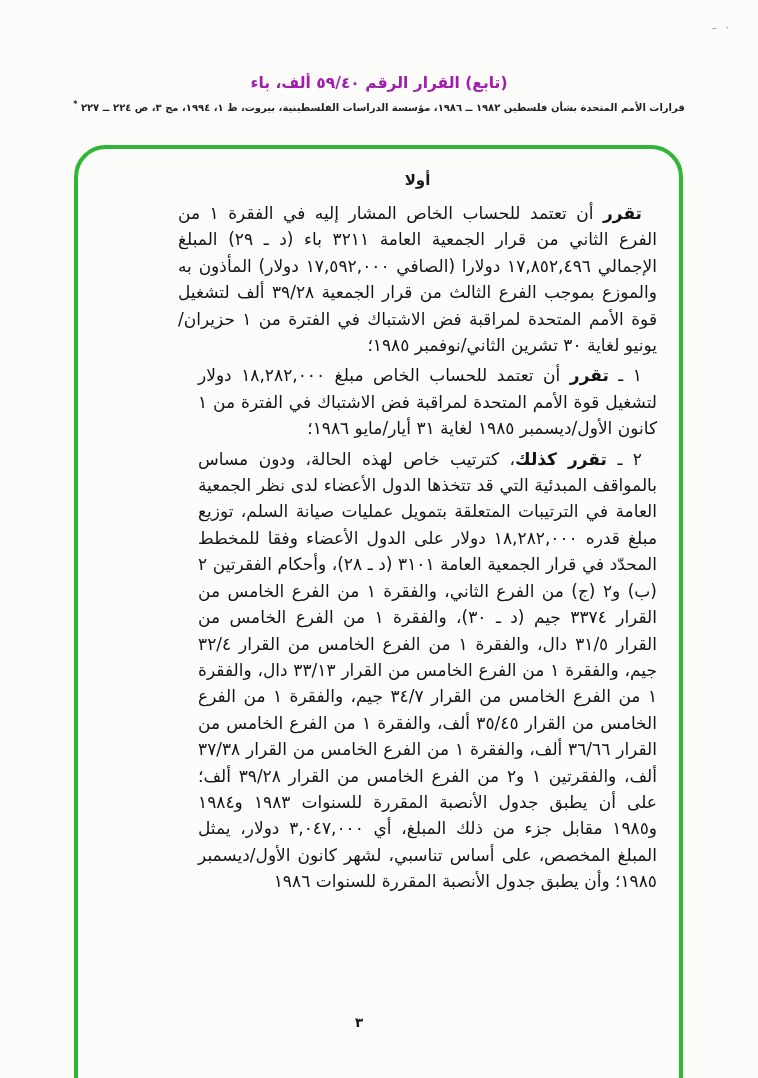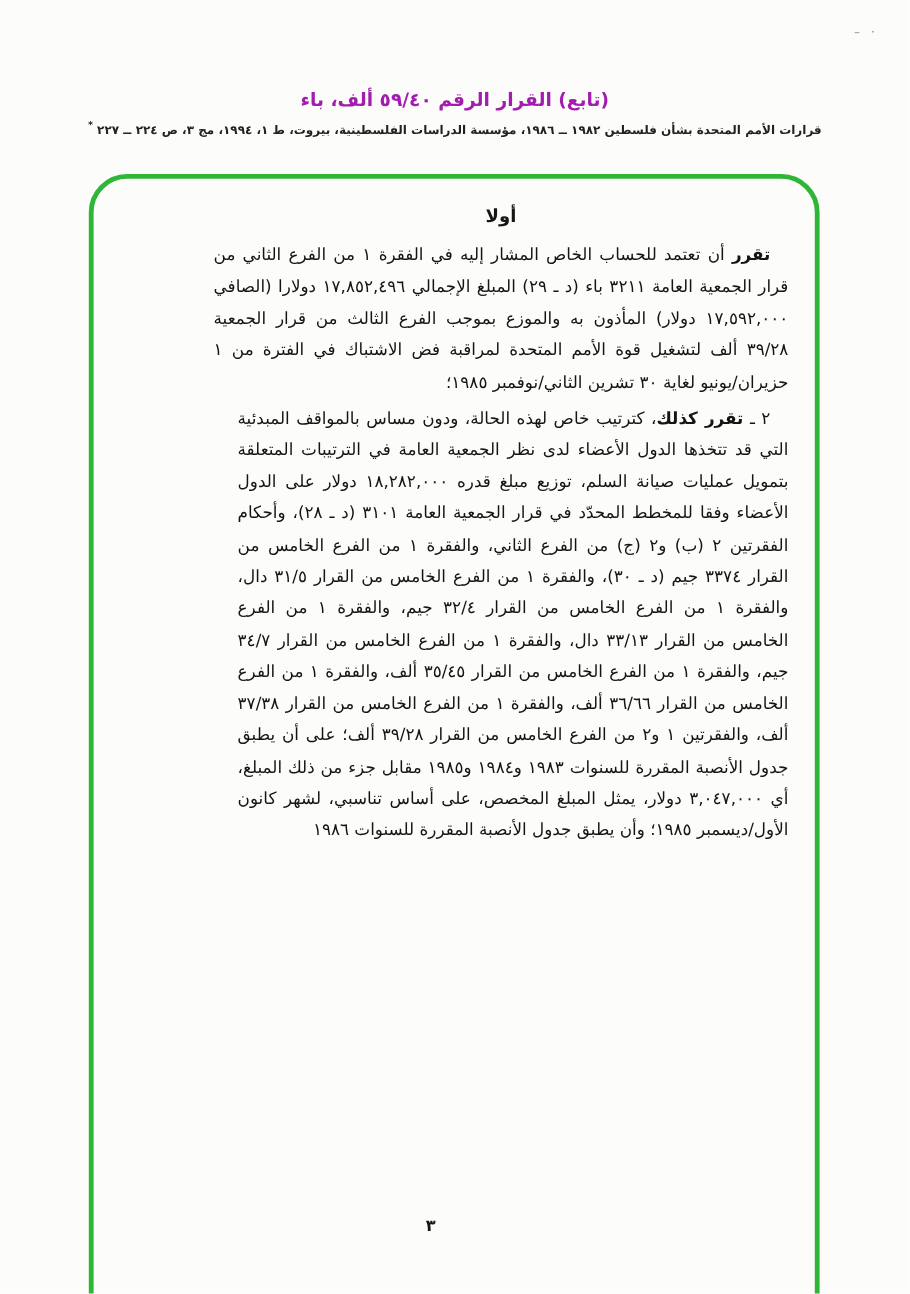--- a/index.html
+++ b/index.html
@@ -39,21 +39,21 @@
     overflow:hidden;
   }
   .sec-heading {
     text-align:center;
     font-size:15px; font-weight:bold;
     margin:2px 0 11px 0;
   }
   .sec-heading.second { margin:14px 0 12px 0; }
   .para {
     text-align:justify;
-    font-size:14px;
+    font-size:17px;
     line-height:26.4px;
     text-indent:15px;
     color:#141414;
   }
   .para + .para { margin-top:4px;margin-left:20px; }
   .lead { font-weight:bold; }
   .folio {
     position:absolute; top:1014px; left:0; right:0;
     text-align:center;
     padding-right:40px;
@@ -72,20 +72,21 @@
     <div class="source"><span>قرارات الأمم المتحدة بشأن فلسطين ١٩٨٢ ــ ١٩٨٦، مؤسسة الدراسات الفلسطينية، بيروت، ط ١، ١٩٩٤، مج ٣، ص ٢٢٤ ــ ٢٢٧</span> <span class="mark">*</span></div>
   </header>
 
   <section class="frame" dir="rtl" lang="ar">
 
     <h2 class="sec-heading">أولا</h2>
 
     <p class="para"><span class="lead">تقرر</span><span> أن تعتمد للحساب الخاص المشار إليه في الفقرة ١ من الفرع الثاني من قرار الجمعية العامة ٣٢١١ باء (د ـ ٢٩) المبلغ الإجمالي ١٧,٨٥٢,٤٩٦ دولارا (الصافي ١٧,٥٩٢,٠٠٠ دولار) المأذون به والموزع بموجب الفرع الثالث من قرار الجمعية ٣٩/٢٨ ألف لتشغيل قوة الأمم المتحدة لمراقبة فض الاشتباك في الفترة من ١ حزيران/يونيو لغاية ٣٠ تشرين الثاني/نوفمبر ١٩٨٥؛</span></p>
 
 
+    <p class="para"><span>١ ـ </span><span class="lead">تقرر</span><span> أن تعتمد للحساب الخاص مبلغ ١٨,٢٨٢,٠٠٠ دولار لتشغيل قوة الأمم المتحدة لمراقبة فض الاشتباك في الفترة من ١ كانون الأول/ديسمبر ١٩٨٥ لغاية ٣١ أيار/مايو ١٩٨٦؛</span></p>
 
     <p class="para"><span>٢ ـ </span><span class="lead">تقرر كذلك</span><span>، كترتيب خاص لهذه الحالة، ودون مساس بالمواقف المبدئية التي قد تتخذها الدول الأعضاء لدى نظر الجمعية العامة في الترتيبات المتعلقة بتمويل عمليات صيانة السلم، توزيع مبلغ قدره ١٨,٢٨٢,٠٠٠ دولار على الدول الأعضاء وفقا للمخطط المحدّد في قرار الجمعية العامة ٣١٠١ (د ـ ٢٨)، وأحكام الفقرتين ٢ (ب) و٢ (ج) من الفرع الثاني، والفقرة ١ من الفرع الخامس من القرار ٣٣٧٤ جيم (د ـ ٣٠)، والفقرة ١ من الفرع الخامس من القرار ٣١/٥ دال، والفقرة ١ من الفرع الخامس من القرار ٣٢/٤ جيم، والفقرة ١ من الفرع الخامس من القرار ٣٣/١٣ دال، والفقرة ١ من الفرع الخامس من القرار ٣٤/٧ جيم، والفقرة ١ من الفرع الخامس من القرار ٣٥/٤٥ ألف، والفقرة ١ من الفرع الخامس من القرار ٣٦/٦٦ ألف، والفقرة ١ من الفرع الخامس من القرار ٣٧/٣٨ ألف، والفقرتين ١ و٢ من الفرع الخامس من القرار ٣٩/٢٨ ألف؛ على أن يطبق جدول الأنصبة المقررة للسنوات ١٩٨٣ و١٩٨٤ و١٩٨٥ مقابل جزء من ذلك المبلغ، أي ٣,٠٤٧,٠٠٠ دولار، يمثل المبلغ المخصص، على أساس تناسبي، لشهر كانون الأول/ديسمبر ١٩٨٥؛ وأن يطبق جدول الأنصبة المقررة للسنوات ١٩٨٦</span></p>
 
   </section>
 
   <div class="folio">٣</div>
 
 </div>
 
 </body></html>

